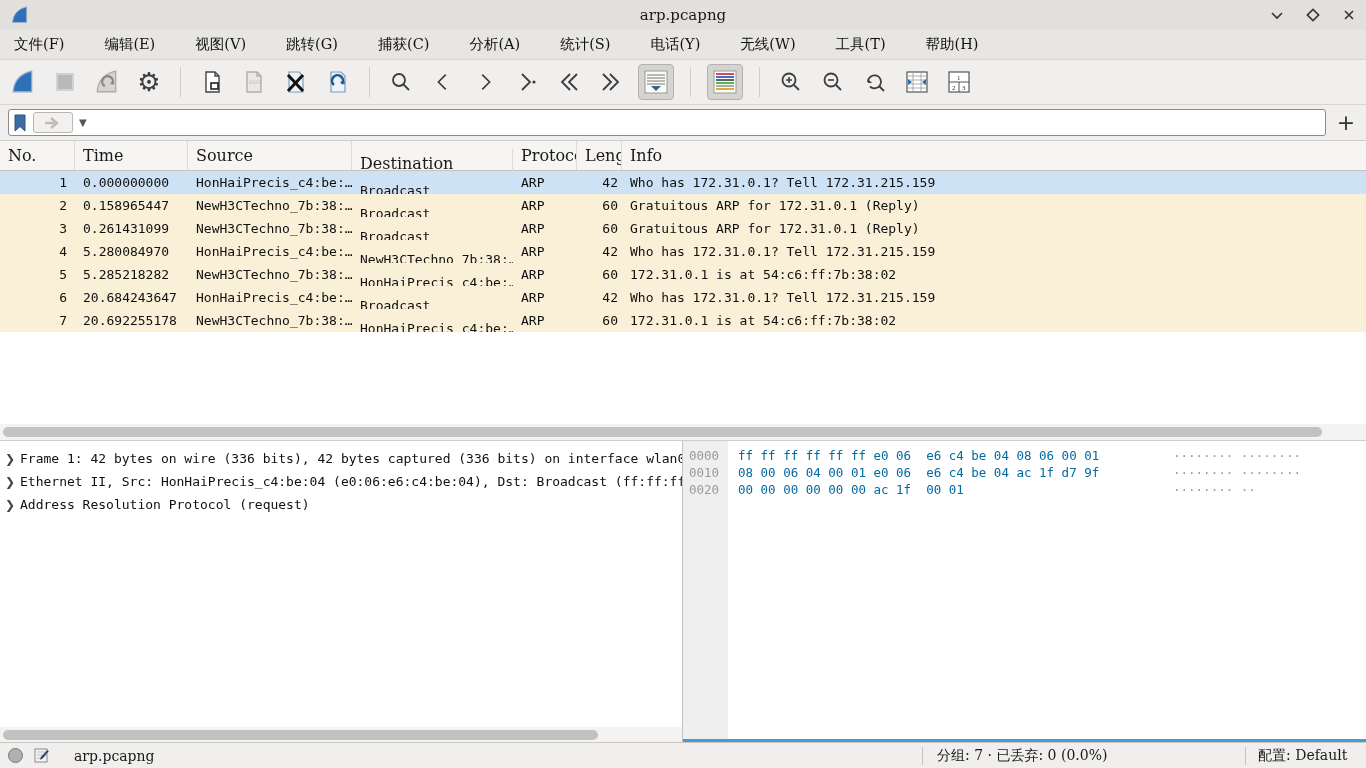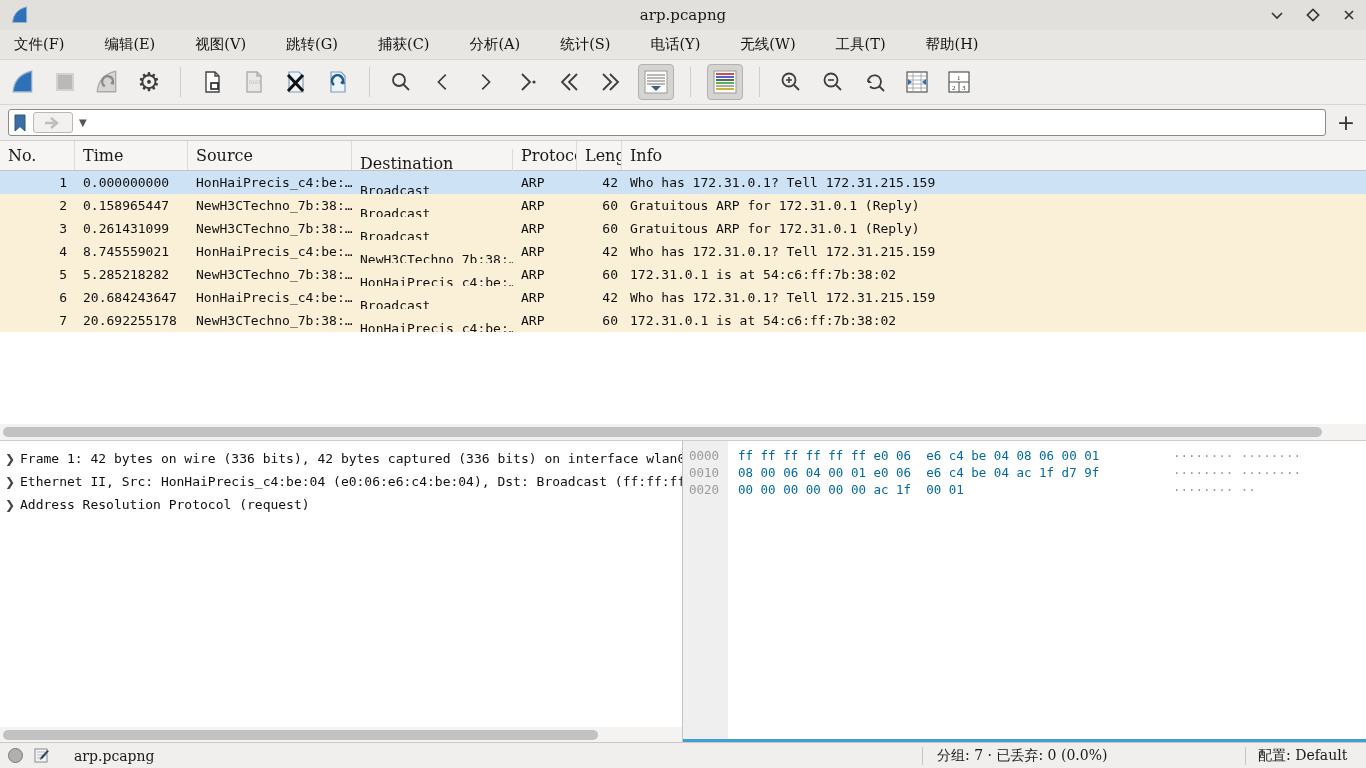--- a/index.html
+++ b/index.html
@@ -328,21 +328,21 @@
       <div class="cell c-no">3</div>
       <div class="cell c-time">0.261431099</div>
       <div class="cell c-src">NewH3CTechno_7b:38:…</div>
       <div class="cell c-dst">Broadcast</div>
       <div class="cell c-proto">ARP</div>
       <div class="cell c-len">60</div>
       <div class="cell c-info">Gratuitous ARP for 172.31.0.1 (Reply)</div>
     </div>
     <div class="prow">
       <div class="cell c-no">4</div>
-      <div class="cell c-time">8.745559021</div>
+      <div class="cell c-time">5.280084970</div>
       <div class="cell c-src">HonHaiPrecis_c4:be:…</div>
       <div class="cell c-dst">NewH3CTechno_7b:38:…</div>
       <div class="cell c-proto">ARP</div>
       <div class="cell c-len">42</div>
       <div class="cell c-info">Who has 172.31.0.1? Tell 172.31.215.159</div>
     </div>
     <div class="prow">
       <div class="cell c-no">5</div>
       <div class="cell c-time">5.285218282</div>
       <div class="cell c-src">NewH3CTechno_7b:38:…</div>

